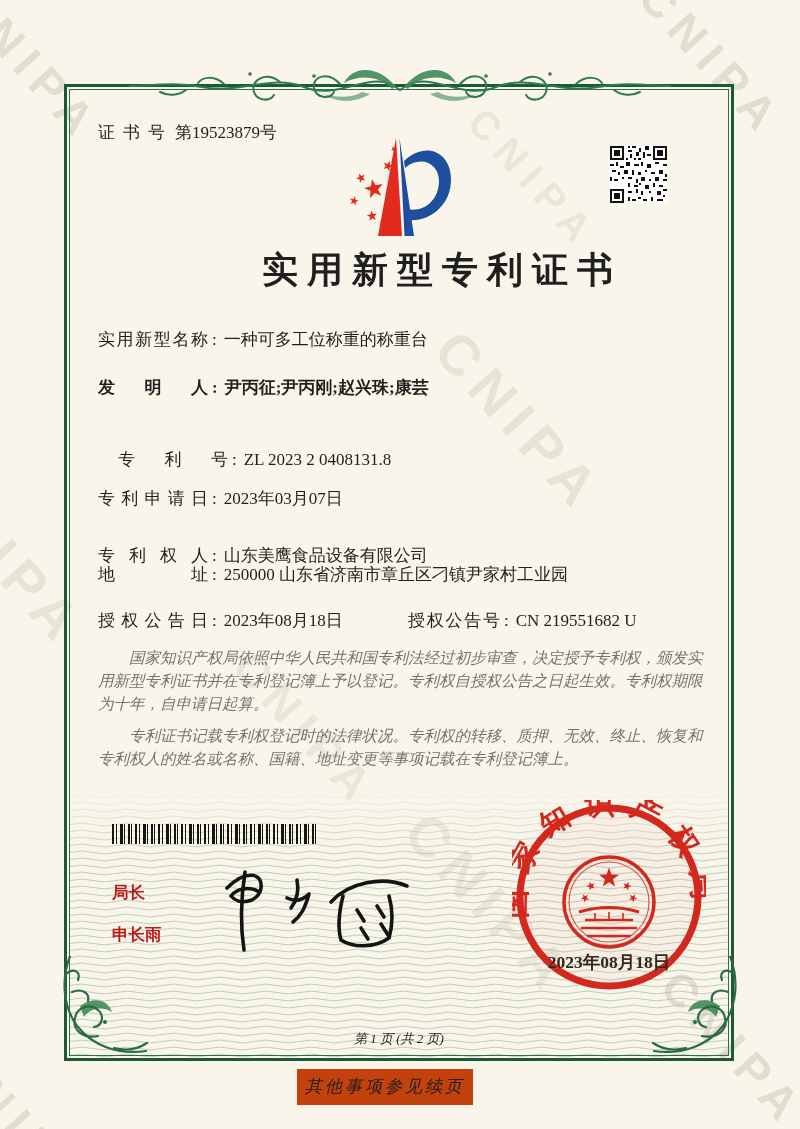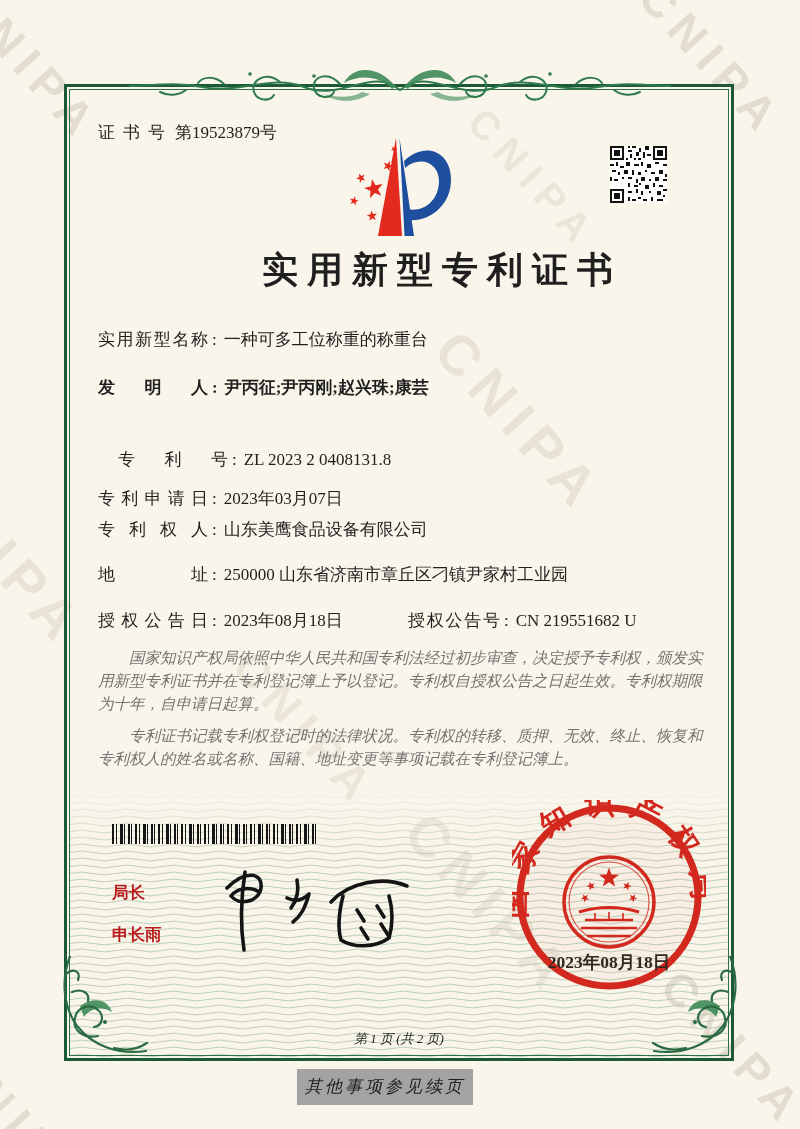--- a/index.html
+++ b/index.html
@@ -54,21 +54,21 @@
   .officer{position:absolute;left:112px;z-index:5;
            font-family:"Liberation Sans","DejaVu Sans",sans-serif;
            font-size:16.5px;font-weight:600;color:#b91c1c;}
   .officer.title-row{top:882px;}
   .officer.name-row{top:924px;}
   .signature{position:absolute;left:215px;top:858px;z-index:5;}
   .seal{position:absolute;left:512px;top:800px;z-index:6;}
 
   .page-footer{position:absolute;left:64px;width:670px;top:1030px;text-align:center;
                font-size:13px;font-style:italic;z-index:5;}
-  .note-box{position:absolute;left:297px;top:1069px;width:176px;height:36px;background:#a3a3a3;
+  .note-box{position:absolute;left:297px;top:1069px;width:176px;height:36px;background:#c2410c;
             z-index:5;text-align:center;line-height:36px;font-size:17px;font-style:italic;
             letter-spacing:3px;box-shadow:0 0 2px rgba(0,0,0,0.04);}
 </style>
 </head>
 <body>
 
 <div class="page">
 
   <div class="wm" style="left:-15px;top:-25px;">CNIPA</div>
   <div class="wm" style="left:668px;top:-30px;">CNIPA</div>
@@ -230,21 +230,21 @@
   </div>
   <div class="frow" style="top:376px;font-weight:bold;">
     <span class="flabel">发明人</span><span class="fcolon">:</span><span class="fvalue">尹丙征;尹丙刚;赵兴珠;康芸</span>
   </div>
   <div class="frow" style="top:448px;margin-left:20px;">
     <span class="flabel">专利号</span><span class="fcolon">:</span><span class="fvalue">ZL 2023 2 0408131.8</span>
   </div>
   <div class="frow" style="top:443px;margin-top:44px;">
     <span class="flabel">专利申请日</span><span class="fcolon">:</span><span class="fvalue">2023年03月07日</span>
   </div>
-  <div class="frow" style="top:518px;">
+  <div class="frow" style="top:544px;">
     <span class="flabel">专利权人</span><span class="fcolon">:</span><span class="fvalue">山东美鹰食品设备有限公司</span>
   </div>
   <div class="frow" style="top:563px;">
     <span class="flabel">地址</span><span class="fcolon">:</span><span class="fvalue">250000 山东省济南市章丘区刁镇尹家村工业园</span>
   </div>
   <div class="frow" style="top:609px;">
     <span class="flabel">授权公告日</span><span class="fcolon">:</span><span class="fvalue">2023年08月18日</span>
     <span class="fgroup2">
       <span class="flabel w92">授权公告号</span><span class="fcolon">:</span><span class="fvalue">CN 219551682 U</span>
     </span>

